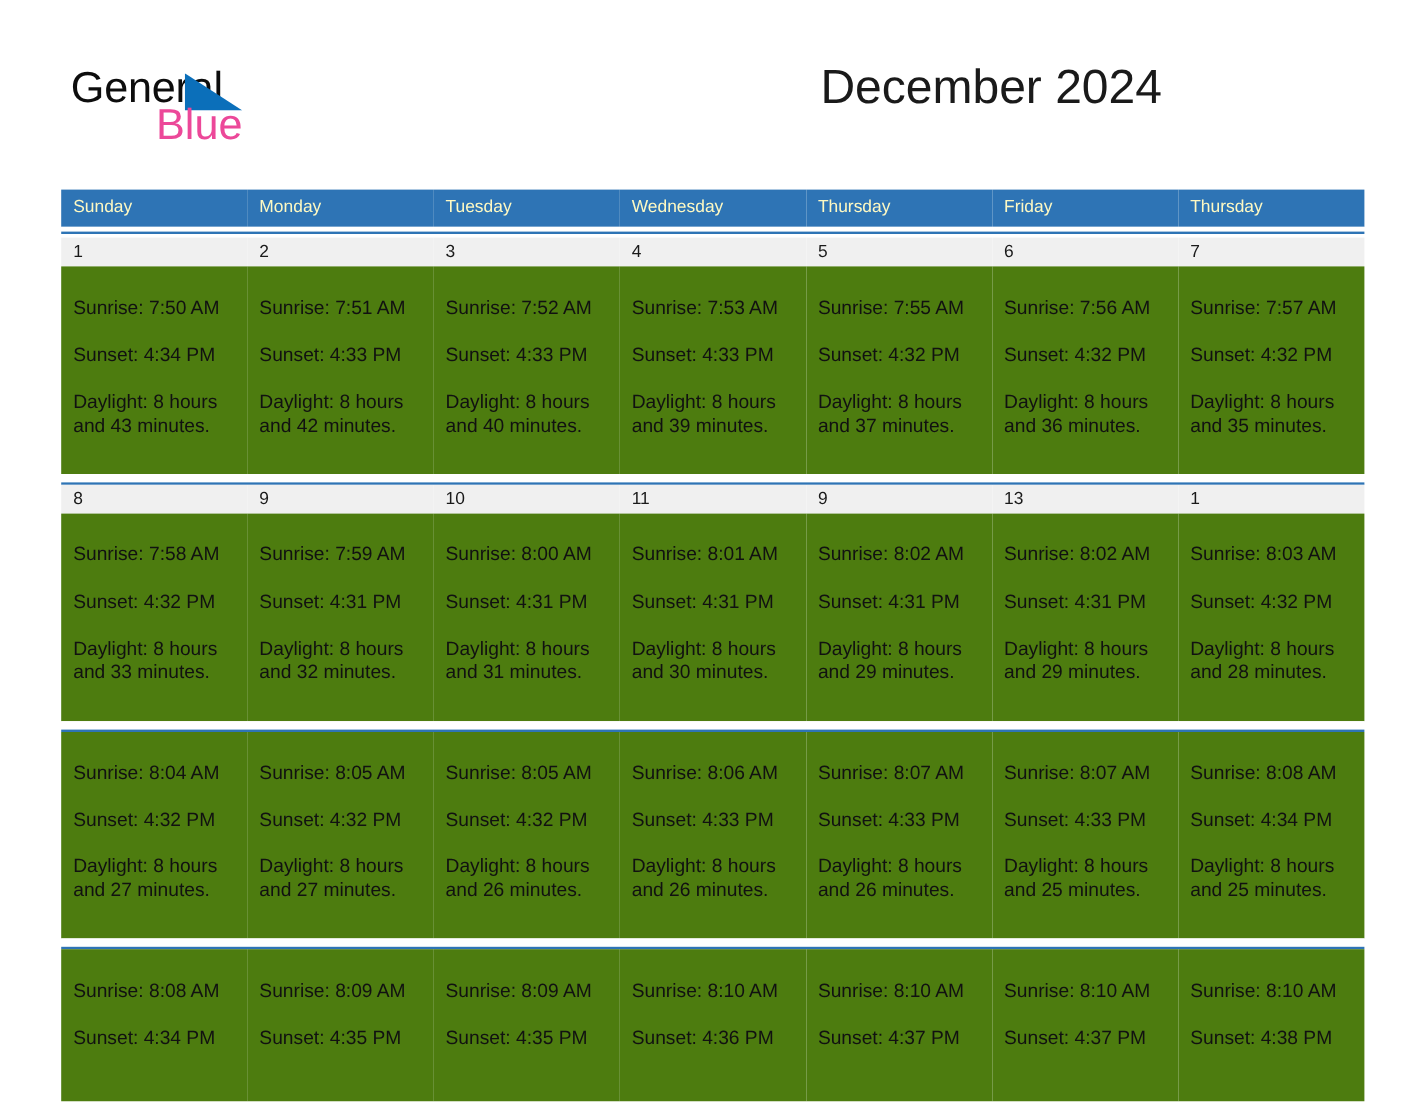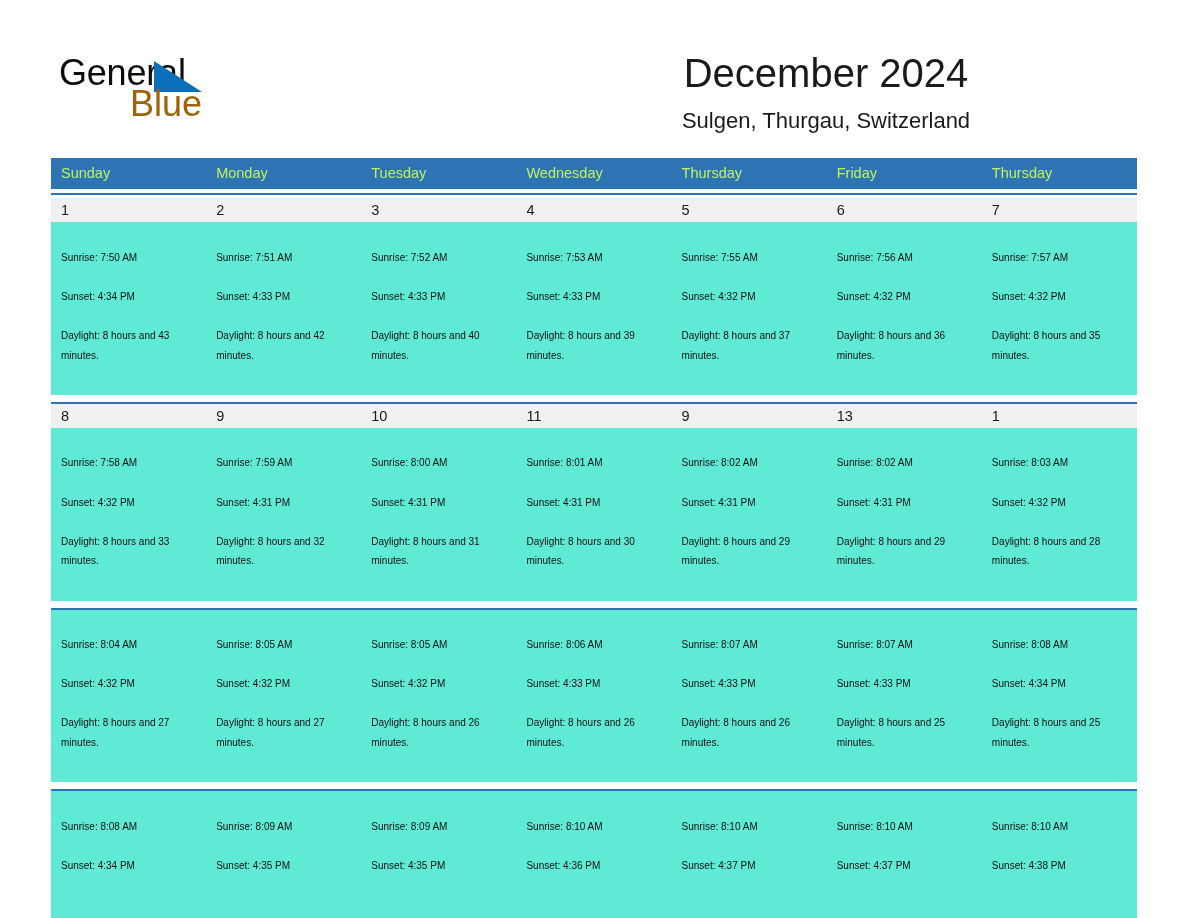--- a/index.html
+++ b/index.html
@@ -47,21 +47,21 @@
     left: 95px;
     top: 9px;
     width: 48px;
     height: 31px;
   }
   .logo-blue {
     position: absolute;
     left: 71px;
     top: 31px;
     font-size: 36px;
-    color: #a16207;
+    color: #ec4899;
     line-height: 42px;
     font-family: "Liberation Sans", sans-serif;
     white-space: nowrap;
   }
 
   .title-block {
     position: absolute;
     right: 52px;
     top: 48px;
     text-align: center;
@@ -89,21 +89,21 @@
     left: 51px;
     top: 158px;
     width: 1086px;
     border-collapse: collapse;
     table-layout: fixed;
   }
   .calendar col { width: 155.14px; }
 
   .calendar thead th {
     background: #2e74b5;
-    color: #bef264;
+    color: #fef9c3;
     font-size: 14.5px;
     font-weight: normal;
     text-align: left;
     padding: 8px 0 8px 10px;
     height: 31px;
     line-height: 15px;
     border: none;
   }
 
   .week-sep td {
@@ -125,23 +125,23 @@
     padding: 2px 0 2px 10px;
     font-size: 14.5px;
     color: #1a1a1a;
     height: 24px;
     line-height: 20px;
     vertical-align: top;
     border: none;
   }
 
   .detail-row td {
-    background: #5eead4;
+    background: #4d7c0f;
     padding: 6px 8px 10px 10px;
-    font-size: 10px;
+    font-size: 16px;
     color: #111111;
     line-height: 19.6px;
     vertical-align: top;
     height: 96px;
     border: none;
     white-space: pre-line;
   }
   .detail-row td .line { display: block; }
 </style>
 </head>
@@ -156,21 +156,20 @@
       <span class="logo-tri">
         <svg width="48" height="31" viewBox="0 0 48 31" xmlns="http://www.w3.org/2000/svg">
           <polygon points="0,0 48,31 0,31" fill="#0b6fba"></polygon>
         </svg>
       </span>
       <span class="logo-blue">Blue</span>
     </div>
 
     <div class="title-block">
       <h1 class="cal-title">December 2024</h1>
-      <h2 class="cal-subtitle">Sulgen, Thurgau, Switzerland</h2>
     </div>
 
   </div>
 
   <table class="calendar">
     <colgroup>
       <col>
         <col>
         <col>
         <col>

